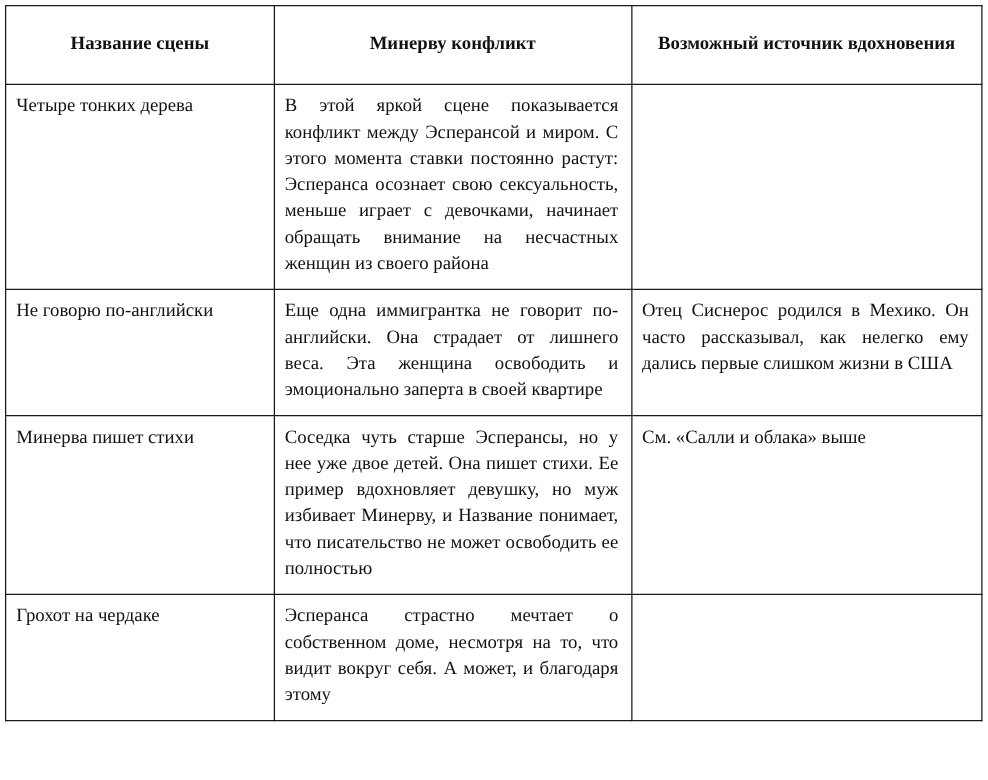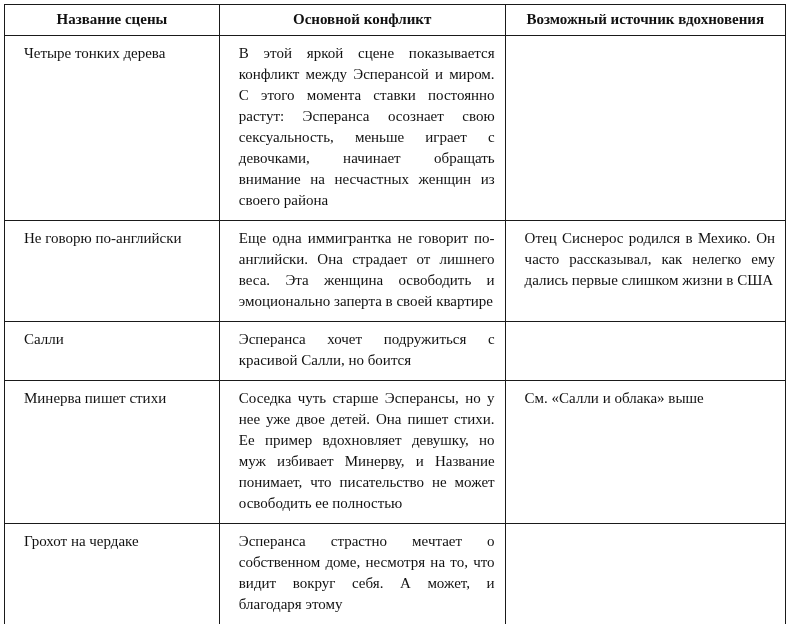--- a/index.html
+++ b/index.html
@@ -24,26 +24,26 @@
   }
   table.scene-table col.col-scene { width: 27.5%; }
   table.scene-table col.col-conflict { width: 36.6%; }
   table.scene-table col.col-inspiration { width: 35.9%; }
   table.scene-table th,
   table.scene-table td {
     border: 1px solid #1a1a1a;
     vertical-align: top;
     font-size: 15px;
     line-height: 1.4;
-    padding: 7px 10px 9px 19px;
+    padding: 7px 10px 9px 8px;
   }
   table.scene-table th {
     font-weight: bold;
     text-align: center;
-    padding: 5px 6px;
+    padding: 21px 6px;
     line-height: 1.3;
   }
   td.cell-scene {
     text-align: left;
   }
   td.cell-conflict,
   td.cell-inspiration {
     text-align: justify;
   }
 </style>
@@ -52,41 +52,36 @@
 
 <table class="scene-table">
   <colgroup>
     <col class="col-scene">
     <col class="col-conflict">
     <col class="col-inspiration">
   </colgroup>
   <thead>
     <tr>
       <th>Название сцены</th>
-      <th>Основной конфликт</th>
+      <th>Минерву конфликт</th>
       <th>Возможный источник вдохновения</th>
     </tr>
   </thead>
   <tbody id="table-body">
   <tr>
         <td class="cell-scene">Четыре тонких дерева</td>
         <td class="cell-conflict">В этой яркой сцене показывается конфликт между Эсперансой и миром. С этого момента ставки постоянно растут: Эсперанса осознает свою сексуальность, меньше играет с девочками, начинает обращать внимание на несчастных женщин из своего района</td>
         <td class="cell-inspiration"></td>
       </tr>
       <tr>
         <td class="cell-scene">Не говорю по-английски</td>
         <td class="cell-conflict">Еще одна иммигрантка не говорит по-английски. Она страдает от лишнего веса. Эта женщина освободить и эмоционально заперта в своей квартире</td>
         <td class="cell-inspiration">Отец Сиснерос родился в Мехико. Он часто рассказывал, как нелегко ему дались первые слишком жизни в США</td>
       </tr>
       <tr>
-        <td class="cell-scene">Салли</td>
-        <td class="cell-conflict">Эсперанса хочет подружиться с красивой Салли, но боится</td>
-        <td class="cell-inspiration"></td>
-      </tr>
-      <tr>
         <td class="cell-scene">Минерва пишет стихи</td>
         <td class="cell-conflict">Соседка чуть старше Эсперансы, но у нее уже двое детей. Она пишет стихи. Ее пример вдохновляет девушку, но муж избивает Минерву, и Название понимает, что писательство не может освободить ее полностью</td>
         <td class="cell-inspiration">См. «Салли и облака» выше</td>
       </tr>
       <tr>
         <td class="cell-scene">Грохот на чердаке</td>
         <td class="cell-conflict">Эсперанса страстно мечтает о собственном доме, несмотря на то, что видит вокруг себя. А может, и благодаря этому</td>
         <td class="cell-inspiration"></td>
       </tr>
     </tbody>

